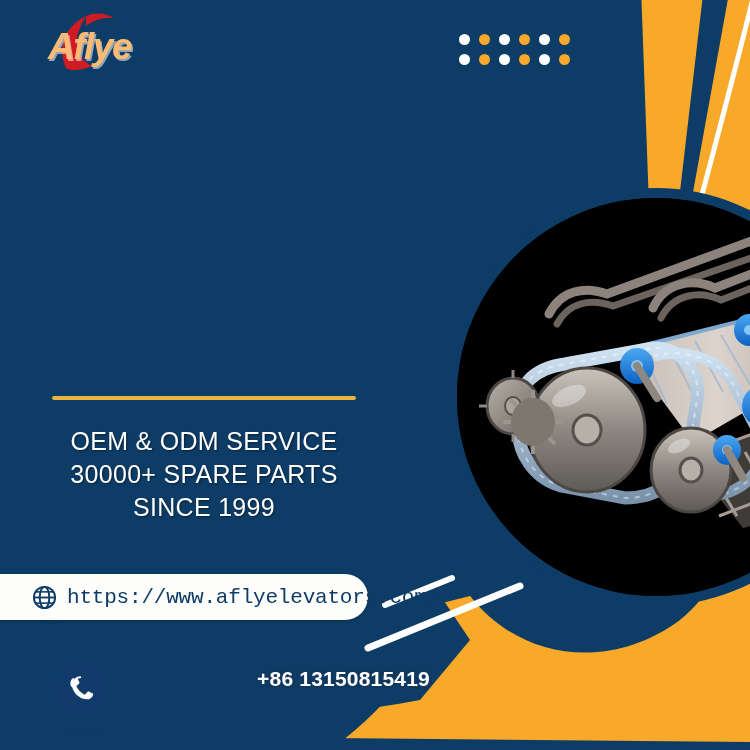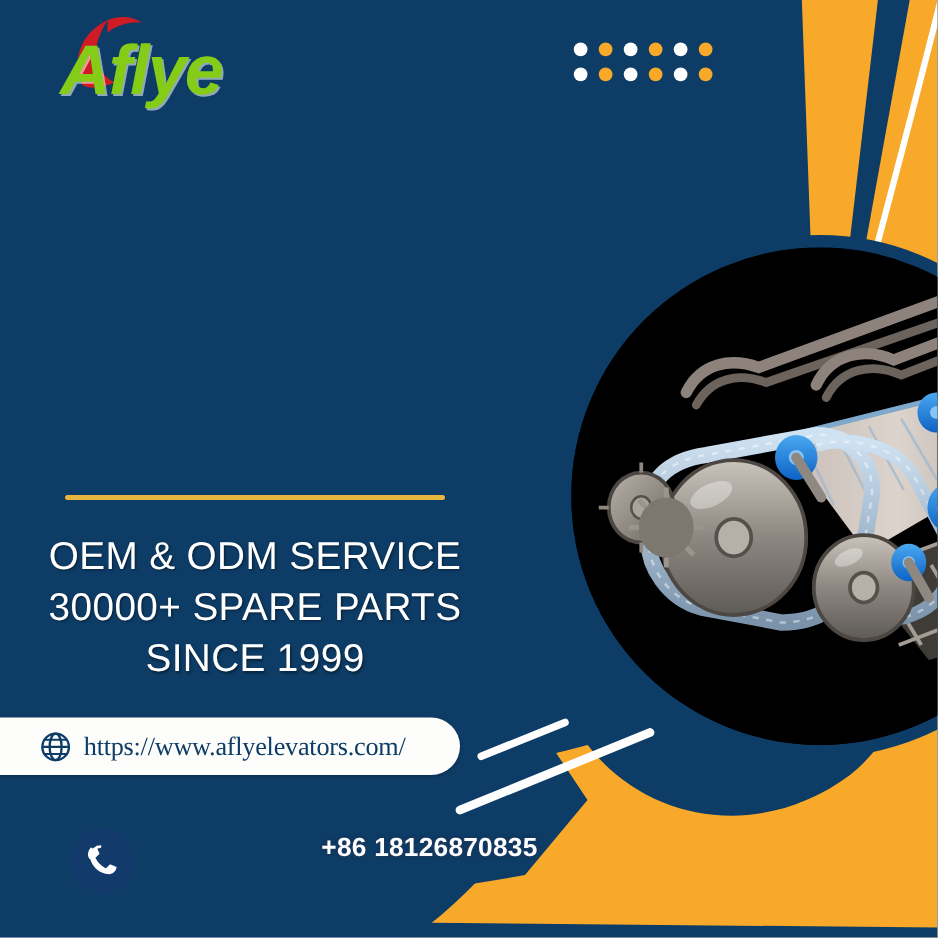--- a/index.html
+++ b/index.html
@@ -33,23 +33,23 @@
     width: 130px;
     height: 62px;
   }
   #logo-word {
     position: absolute;
     left: 0;
     top: 16px;
     font-family: "Liberation Sans", sans-serif;
     font-weight: bold;
     font-style: italic;
-    font-size: 56px;
+    font-size: 37px;
     letter-spacing: -1.5px;
-    color: #84cc16;
+    color: #fdba74;
     line-height: 1;
     text-shadow: 1.5px 1.5px 0 rgba(255,255,255,.55);
   }
   #logo-swoosh {
     position: absolute;
     left: 8px;
     top: -2px;
     width: 66px;
     height: 66px;
     pointer-events: none;
@@ -111,21 +111,21 @@
   
   #features {
     position: absolute;
     left: 24px;
     top: 425px;
     width: 360px;
     text-align: center;
   }
   #features div {
     font-family: "Liberation Sans", sans-serif;
-    font-size: 31px;
+    font-size: 25px;
     color: #ffffff;
     line-height: 1.32;
     letter-spacing: .3px;
     text-shadow: 1px 1px 2px rgba(0,0,0,.45);
   }
 
   
   #url-pill {
     position: absolute;
     left: -40px;
@@ -135,21 +135,21 @@
     background: #fdfdfb;
     border-radius: 23px;
     display: flex;
     align-items: center;
     padding-left: 72px;
     box-sizing: border-box;
     box-shadow: 0 1px 3px rgba(0,0,0,.25);
   }
   #globe-icon { width: 25px; height: 25px; flex: none; margin-right: 10px; }
   #url-text {
-    font-family: Liberation Serif, serif;
+    font-family: Liberation Mono, monospace;
     font-size: 21px;
     color: #0d3c66;
     letter-spacing: -.2px;
     white-space: nowrap;
   }
 
   
   #phone-badge {
     position: absolute;
     left: 56px;
@@ -423,16 +423,16 @@
     <svg id="phone-icon" viewBox="0 0 32 32" xmlns="http://www.w3.org/2000/svg">
       <path d="M 11 4 C 8 4 5 7 5 10 C 5 19 13 27 22 27
                C 25 27 28 24 28 21 L 22.5 18.5 L 19 22
                C 15.5 20.5 11.5 16.5 10 13 L 13.5 9.5 Z" fill="#ffffff"></path>
       <path d="M 8 9 C 8 6 10.5 3.5 14 3.5" fill="none" stroke="#ffffff" stroke-width="2.2" stroke-linecap="round"></path>
       <path d="M 5.5 13 C 4 11 4.5 7.5 6.5 5.5" fill="none" stroke="#ffffff" stroke-width="2.2" stroke-linecap="round"></path>
     </svg>
   </div>
 
   <div id="contact">
-    <div>+86 18126870835</div>
+    <div>+86 13150815419</div>
   </div>
 
 </div>
 
 </body></html>

